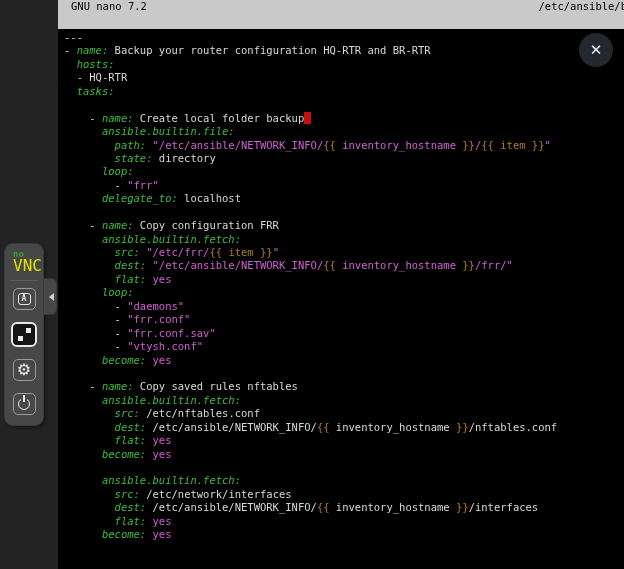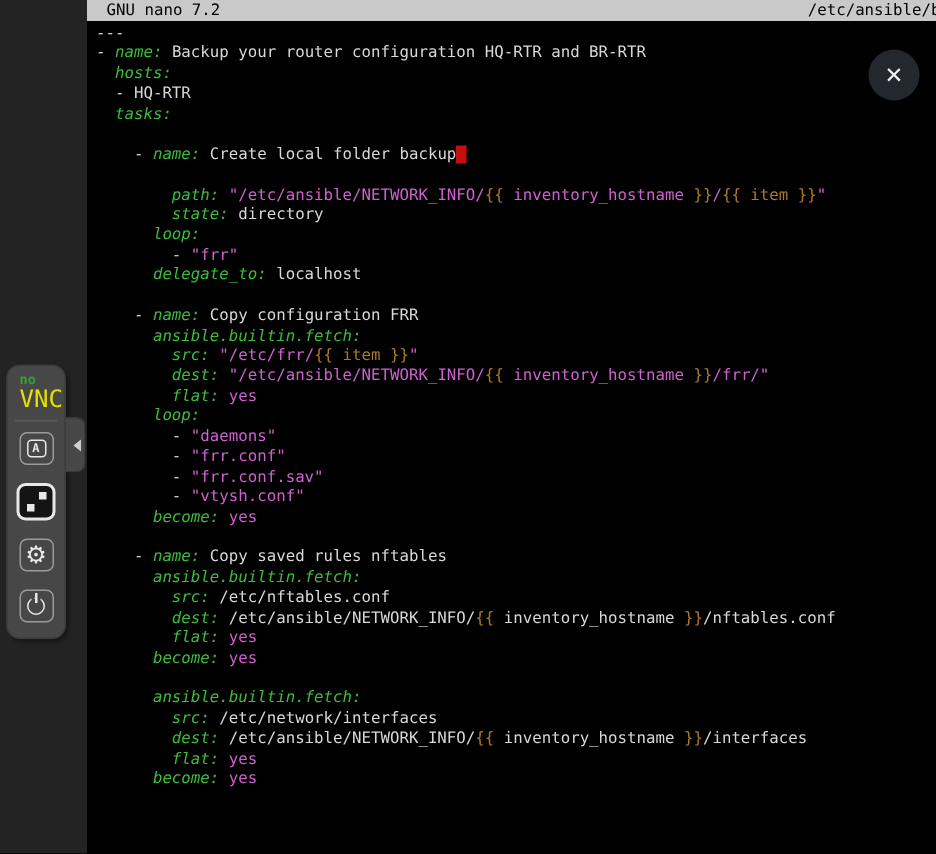--- a/index.html
+++ b/index.html
@@ -30,24 +30,24 @@
   .left-strip{
     position:absolute;left:0;top:0;width:58px;height:569px;
     background:var(--page-left-bg);
   }
   
   .terminal{
     position:absolute;left:58px;top:0;width:566px;height:569px;
     background:var(--terminal-bg);
   }
   .titlebar{
-    height:14px;width:100%;
+    height:29px;width:100%;
     background:var(--titlebar-bg);color:var(--titlebar-text);
     font-size:10.5px;line-height:13px;
-    display:flex;justify-content:space-between;align-items:center;
+    display:flex;justify-content:space-between;
     padding-left:13px;white-space:pre;overflow:hidden;
   }
   .titlebar .path{margin-right:-3px;}
   .code-area{
     padding:2px 0 0 6px;
     font-size:10.5px;line-height:13.45px;
     color:var(--plain-text);
   }
   .code-line{white-space:pre;height:13.45px;}
   .c-t{color:var(--plain-text);}
@@ -129,21 +129,21 @@
     <span class="path">/etc/ansible/b</span>
   </div>
   <div class="code-area">
       <div class="code-line"><span class="c-t">---</span></div>
       <div class="code-line"><span class="c-t">- </span><span class="c-k">name:</span><span class="c-t"> Backup your router configuration HQ-RTR and BR-RTR</span></div>
       <div class="code-line"><span class="c-t">  </span><span class="c-k">hosts:</span></div>
       <div class="code-line"><span class="c-t">  - HQ-RTR</span></div>
       <div class="code-line"><span class="c-t">  </span><span class="c-k">tasks:</span></div>
       <div class="code-line"> </div>
       <div class="code-line"><span class="c-t">    - </span><span class="c-k">name:</span><span class="c-t"> Create local folder backup</span><span class="c-cur"> </span></div>
-      <div class="code-line"><span class="c-t">      </span></div>
+      <div class="code-line"><span class="c-t">      </span><span class="c-k">ansible.builtin.file:</span></div>
       <div class="code-line"><span class="c-t">        </span><span class="c-k">path:</span><span class="c-t"> </span><span class="c-s">"/etc/ansible/NETWORK_INFO/</span><span class="c-j">{{</span><span class="c-s"> inventory_hostname </span><span class="c-j">}}</span><span class="c-s">/</span><span class="c-j">{{ item }}</span><span class="c-s">"</span></div>
       <div class="code-line"><span class="c-t">        </span><span class="c-k">state:</span><span class="c-t"> directory</span></div>
       <div class="code-line"><span class="c-t">      </span><span class="c-k">loop:</span></div>
       <div class="code-line"><span class="c-t">        - </span><span class="c-s">"frr"</span></div>
       <div class="code-line"><span class="c-t">      </span><span class="c-k">delegate_to:</span><span class="c-t"> localhost</span></div>
       <div class="code-line"> </div>
       <div class="code-line"><span class="c-t">    - </span><span class="c-k">name:</span><span class="c-t"> Copy configuration FRR</span></div>
       <div class="code-line"><span class="c-t">      </span><span class="c-k">ansible.builtin.fetch:</span></div>
       <div class="code-line"><span class="c-t">        </span><span class="c-k">src:</span><span class="c-t"> </span><span class="c-s">"/etc/frr/</span><span class="c-j">{{ item }}</span><span class="c-s">"</span></div>
       <div class="code-line"><span class="c-t">        </span><span class="c-k">dest:</span><span class="c-t"> </span><span class="c-s">"/etc/ansible/NETWORK_INFO/</span><span class="c-j">{{</span><span class="c-s"> inventory_hostname </span><span class="c-j">}}</span><span class="c-s">/frr/"</span></div>

